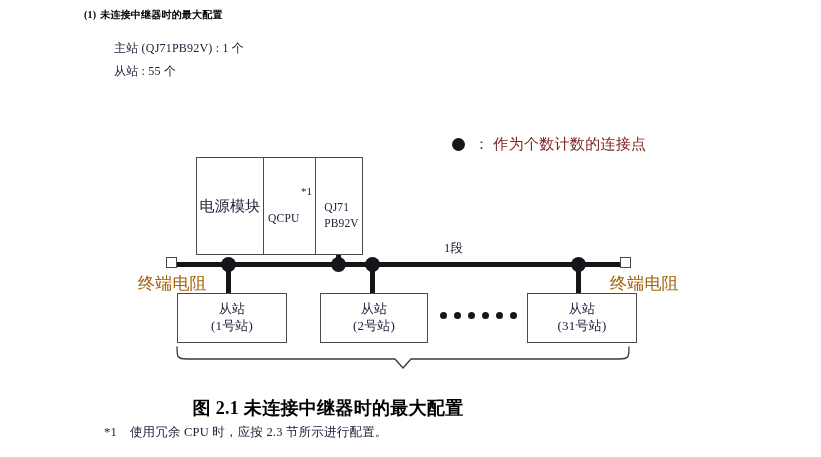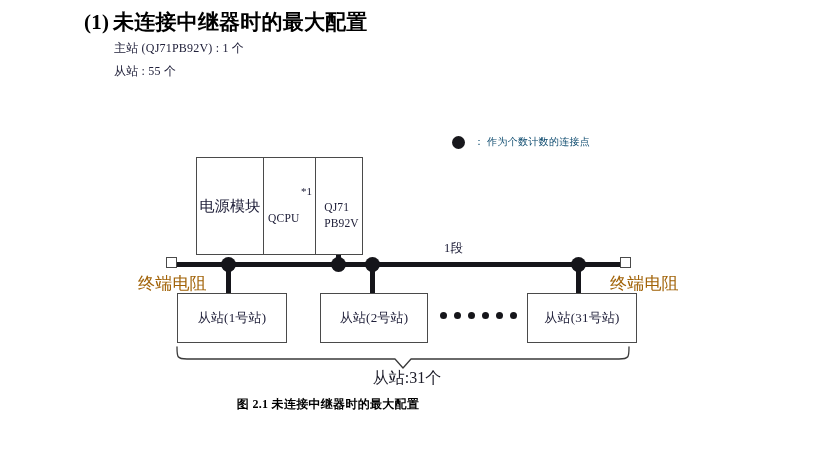--- a/index.html
+++ b/index.html
@@ -6,42 +6,42 @@
   body{
     width:821px;height:457px;background:#ffffff;
     font-family:"Liberation Serif","DejaVu Serif",serif;
     color:#1b1b28;overflow:hidden;position:relative;
   }
   .page{position:absolute;left:0;top:0;width:821px;height:457px;}
 
   
   .sec-title{
     position:absolute;left:84px;top:8px;
-    font-size:21px;font-weight:bold;letter-spacing:.2px;
+    font-size:10px;font-weight:bold;letter-spacing:.2px;
     color:#000000;white-space:nowrap;
   }
   .sec-title .num{margin-right:4px;}
   .sub-line{
     position:absolute;left:114px;
     font-size:12px;color:#20203a;white-space:nowrap;
     letter-spacing:.2px;
   }
   .sub-1{top:40px;}
   .sub-2{top:63px;}
 
   
   .legend{
     position:absolute;left:452px;top:135px;
     display:flex;align-items:center;white-space:nowrap;
   }
   .legend-dot{
     width:13px;height:13px;border-radius:50%;
     background:#18181c;display:inline-block;margin-right:9px;
   }
-  .legend-text{font-size:10px;color:#0c4a6e;letter-spacing:.3px;}
+  .legend-text{font-size:15px;color:#7f1d1d;letter-spacing:.3px;}
 
   
   .master-label{
     position:absolute;left:196px;top:133px;
     font-size:13px;color:#20203a;white-space:nowrap;letter-spacing:.2px;
   }
 
   
   .rack{
     position:absolute;left:196px;top:157px;
@@ -99,41 +99,41 @@
   }
   .seg-label{
     position:absolute;left:444px;top:240px;
     font-size:12.5px;color:#20203a;letter-spacing:.2px;
   }
 
   
   .slave{
     position:absolute;top:293px;height:50px;
     border:1.4px solid #4a4a4a;box-sizing:border-box;background:#fff;
-    display:flex;flex-direction:row;align-items:center;justify-content:center;
+    display:flex;flex-direction:column;align-items:center;justify-content:center;
     line-height:1.3;
   }
   .slave span{font-size:13px;color:#20203a;letter-spacing:.2px;}
 
   .ellipsis{
     position:absolute;left:440px;top:312px;
     display:flex;gap:7px;align-items:center;
   }
   .ellipsis i{
     width:7px;height:7px;border-radius:50%;background:#15151a;display:block;
   }
 
   
   .brace{position:absolute;left:170px;top:346px;}
   .brace-text-wrap{position:absolute;left:176px;width:462px;top:368px;text-align:center;}
 
   
   .fig-caption{
     position:absolute;left:0;width:656px;top:396px;
-    text-align:center;font-size:12px;font-weight:bold;color:#000;
+    text-align:center;font-size:18px;font-weight:bold;color:#000;
     letter-spacing:.3px;
   }
   .footnote{
     position:absolute;left:104px;top:424px;
     font-size:12.5px;color:#20203a;white-space:nowrap;letter-spacing:.2px;
   }
   .footnote .fn-mark{margin-right:13px;}
 </style>
 </head>
 <body>
@@ -208,20 +208,20 @@
     <i></i>
     <i></i>
     <i></i>
     <i></i>
     <i></i>
   </div>
 
   <svg class="brace" width="480" height="24" viewBox="0 0 480 24">
     <path d="M7,1 C7,11 7,13 17,13 L225,13 L233,22 L241,13 L449,13 C459,13 459,11 459,1" fill="none" stroke="#3a3a3a" stroke-width="1.3" stroke-linecap="round" stroke-linejoin="round"></path>
   </svg>
-  <div class="brace-text-wrap">
-    <span>从站:31个</span>
-  </div>
 
   <div class="fig-caption">图 2.1  未连接中继器时的最大配置</div>
 
+  <div class="footnote">
+    <span class="fn-mark">*1</span><span>使用冗余 CPU 时，应按 2.3 节所示进行配置。</span>
+  </div>
 
 </div>
 
 </body></html>

